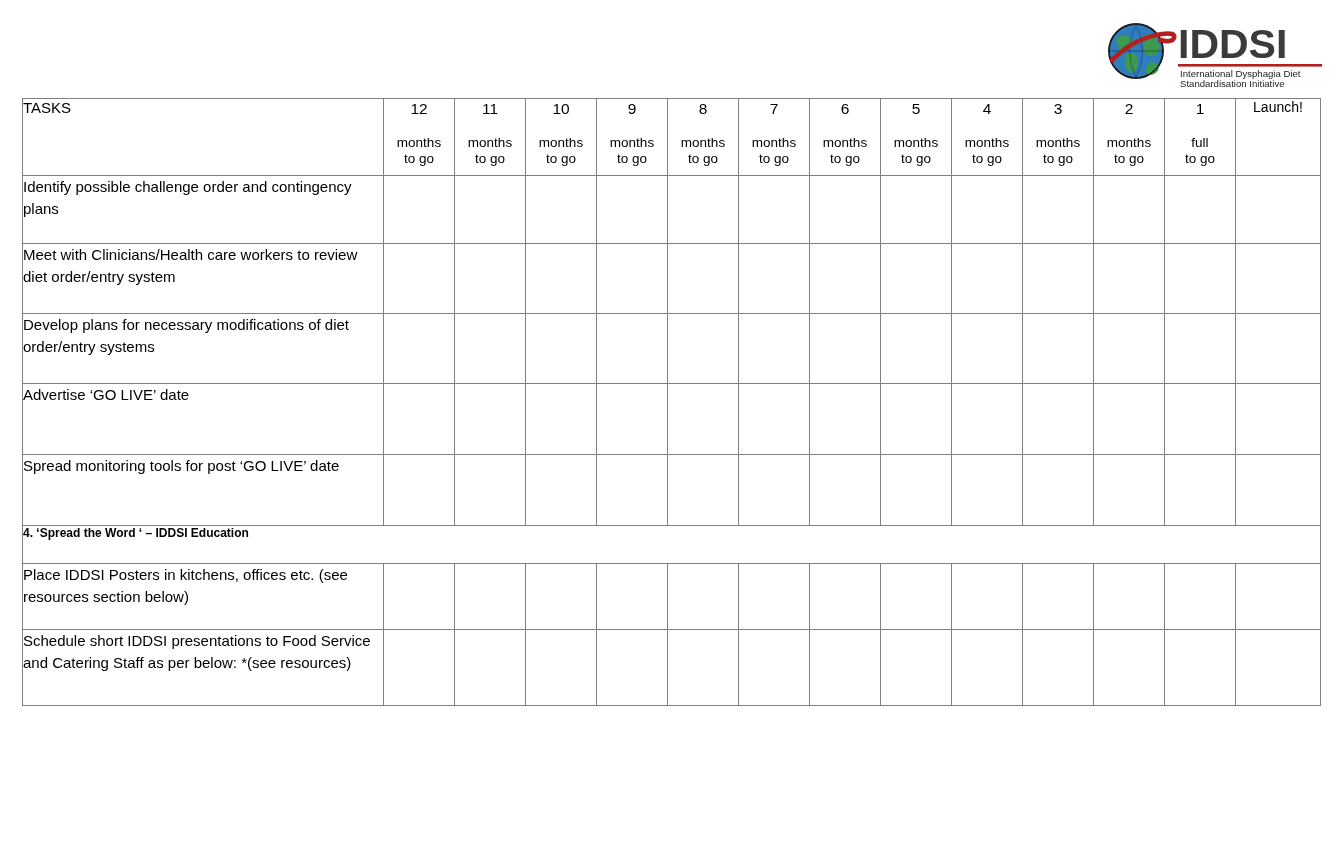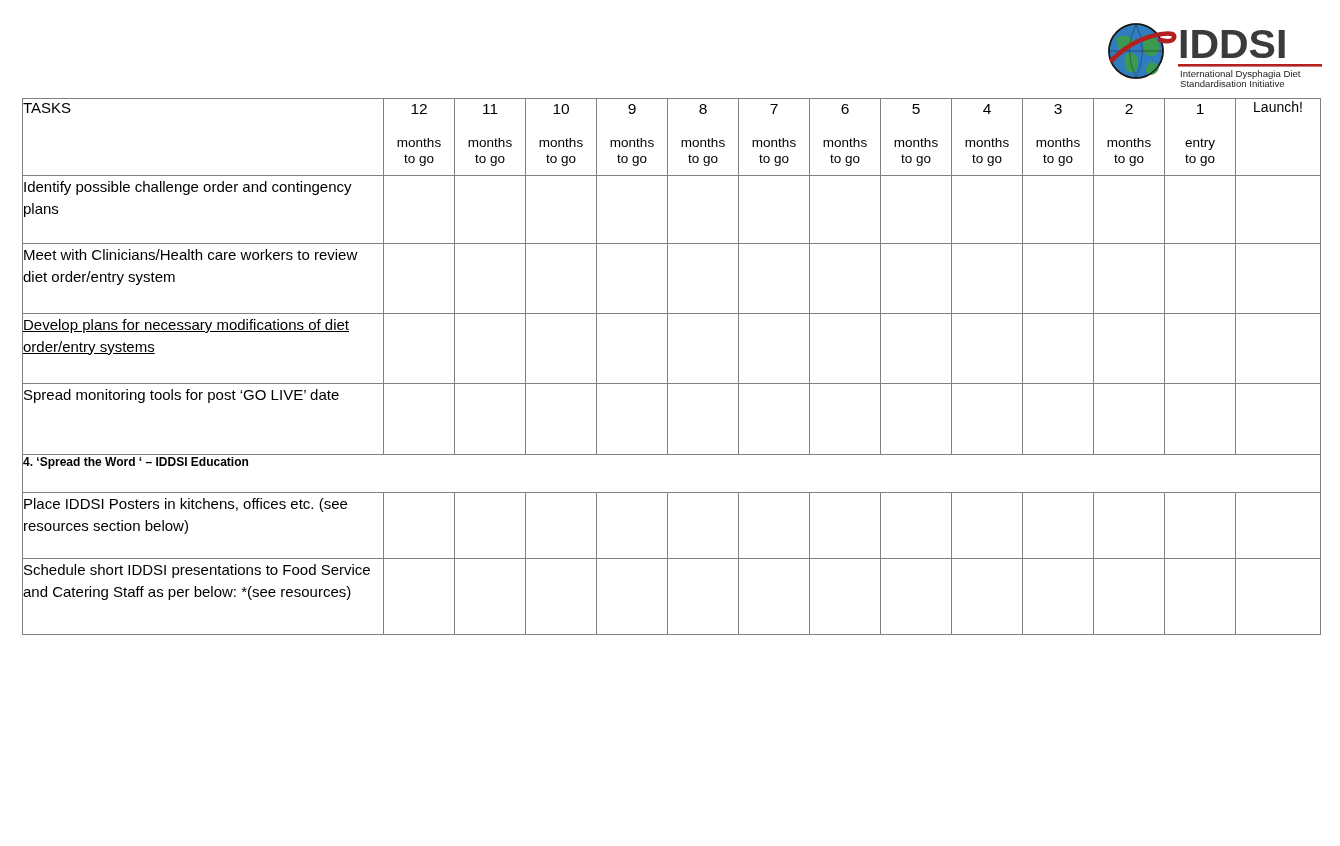--- a/index.html
+++ b/index.html
@@ -232,21 +232,21 @@
             <span class="u1">months</span>
             <span class="u2">to go</span>
           </th>
           <th class="hdr-mon">
             <span class="num">2</span>
             <span class="u1">months</span>
             <span class="u2">to go</span>
           </th>
           <th class="hdr-mon">
             <span class="num">1</span>
-            <span class="u1">entry</span>
+            <span class="u1">full</span>
             <span class="u2">to go</span>
           </th>
           <th class="hdr-launch">Launch!</th>
         </tr>
     </thead>
     <tbody id="table-body">
         <tr style="height: 68px;">
           <td class="task-label">Identify possible challenge order and contingency plans</td>
           <td></td>
           <td></td>
@@ -271,35 +271,51 @@
           <td></td>
           <td></td>
           <td></td>
           <td></td>
           <td></td>
           <td></td>
           <td></td>
           <td></td>
           <td></td>
         </tr>
-        <tr style="height: 70px; text-decoration: underline;">
+        <tr style="height: 70px;">
           <td class="task-label">Develop plans for necessary modifications of diet order/entry systems</td>
           <td></td>
           <td></td>
           <td></td>
           <td class="fill-green"></td>
           <td class="fill-green"></td>
           <td class="fill-green"></td>
           <td class="fill-green"></td>
           <td class="fill-green"></td>
           <td></td>
           <td></td>
           <td></td>
           <td></td>
           <td></td>
+        </tr>
+        <tr style="height: 71px;">
+          <td class="task-label">Advertise ‘GO LIVE’ date</td>
+          <td></td>
+          <td></td>
+          <td></td>
+          <td></td>
+          <td></td>
+          <td></td>
+          <td></td>
+          <td></td>
+          <td></td>
+          <td></td>
+          <td class="fill-green"></td>
+          <td class="fill-green"></td>
+          <td class="fill-green"></td>
         </tr>
         <tr style="height: 71px;">
           <td class="task-label">Spread monitoring tools for post ‘GO LIVE’ date</td>
           <td></td>
           <td></td>
           <td></td>
           <td></td>
           <td></td>
           <td></td>
           <td></td>

